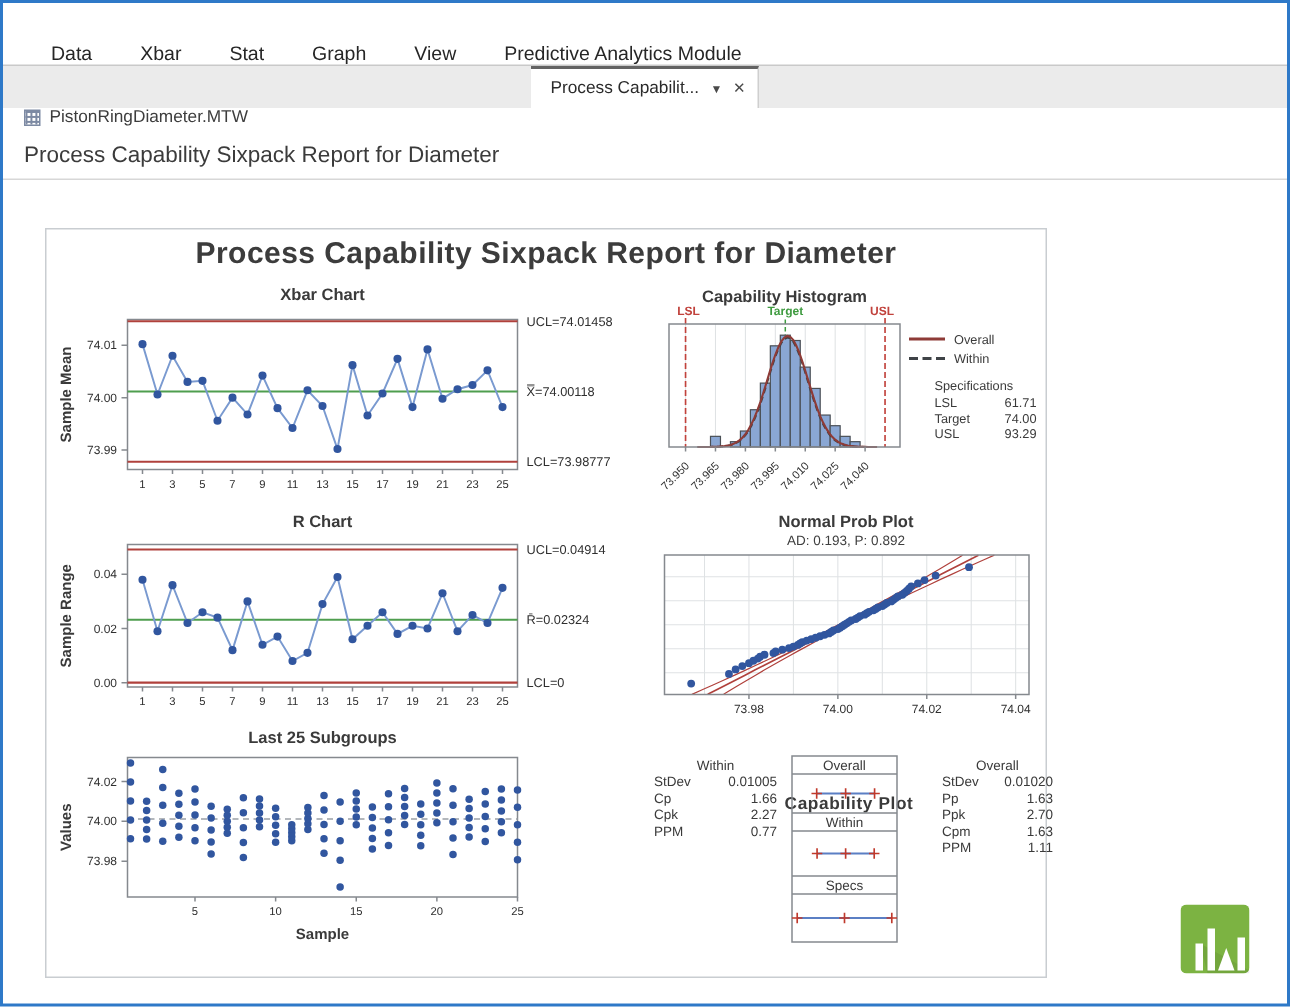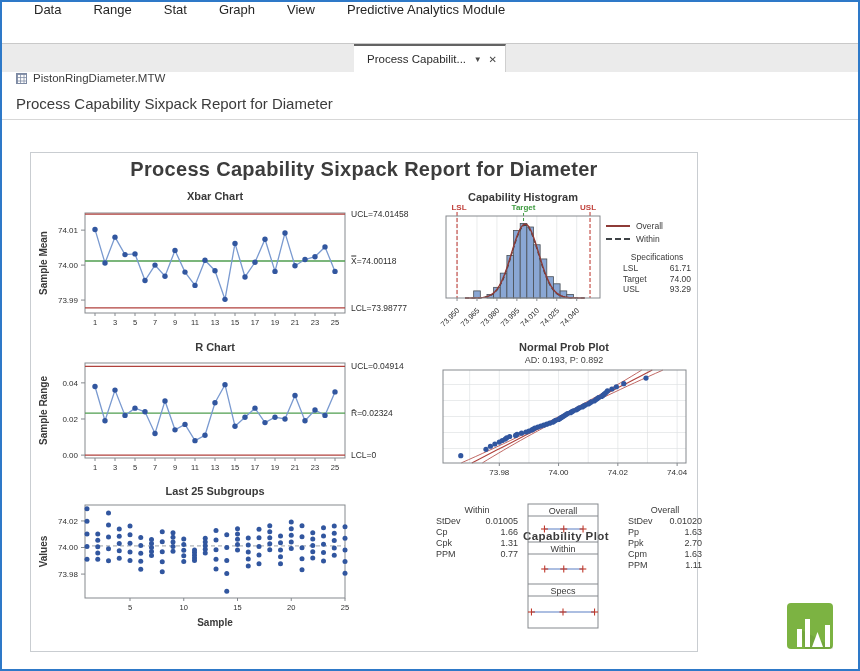--- a/index.html
+++ b/index.html
@@ -1,20 +1,20 @@
 <!DOCTYPE html>
 <html><head>
 <meta charset="utf-8">
 <style>
   html,body{margin:0;padding:0;}
   body{width:860px;height:671px;font-family:"Liberation Sans",sans-serif;background:#fff;position:relative;overflow:hidden;}
   .window{position:absolute;inset:0;border:2px solid #2e79c8;background:#fff;box-sizing:border-box;}
   
   .menubar{position:absolute;top:0;left:0;right:0;height:41px;border-bottom:1px solid #c9c9c9;background:#fff;}
-  .menu-items{display:flex;align-items:flex-start;height:100%;padding-left:16px;}
+  .menu-items{display:flex;align-items:flex-end;height:100%;padding-left:16px;}
   .menu-item{padding:0 16px;font-size:13px;color:#262626;cursor:default;white-space:nowrap;}
   .searchbox{position:absolute;left:542px;right:7px;top:9px;height:26px;border:1px solid #c5cacf;border-radius:2px;display:flex;align-items:center;background:#fff;box-sizing:border-box;}
   .search-icon{width:10px;height:10px;border:1.5px solid #7c848b;border-radius:50%;margin-left:10px;position:relative;flex:0 0 auto;}
   .search-icon::after{content:'';position:absolute;width:5px;height:1.5px;background:#7c848b;transform:rotate(45deg);right:-4px;bottom:-2px;}
   .searchbox input{border:none;outline:none;flex:1;font-size:13px;color:#333;margin-left:9px;font-family:"Liberation Sans",sans-serif;background:transparent;}
   .searchbox input::placeholder{color:#878d93;}
   
   .tabstrip{position:absolute;top:42px;left:0;right:0;height:28px;background:#ebebeb;display:flex;justify-content:center;}
   .tab{height:100%;width:152px;box-sizing:border-box;background:#fff;border-top:2px solid #636363;border-right:1px solid #cfcfcf;display:flex;align-items:center;padding:0 8px 0 13px;font-size:11.5px;color:#2b2b2b;}
   .tab .lbl{flex:1;white-space:nowrap;overflow:hidden;}
@@ -35,40 +35,40 @@
   #r-svg{left:2px;top:184px;}
   #last25-svg{left:2px;top:328px;}
   #hist-svg{left:402px;top:36px;}
   #prob-svg{left:402px;top:186px;}
   #cap-svg{left:490px;top:346px;}
   .hist-legend{position:absolute;left:575px;top:66px;width:90px;font-size:8.5px;color:#3a3a3a;}
   .legend-row{display:flex;align-items:center;gap:6px;height:13px;}
   .sw{width:24px;height:0;border-top:2px solid #8e3b37;flex:0 0 auto;}
   .sw.dashed{border-top:2px dashed #3f4347;}
   .hist-specs{position:absolute;left:592px;top:99px;width:68px;font-size:8.5px;color:#3a3a3a;}
-  .hist-specs .hd{margin-bottom:1px;text-align:center;}
+  .hist-specs .hd{margin-bottom:1px;}
   .srow{display:flex;justify-content:space-between;line-height:10.5px;}
   .ctitle{position:absolute;left:402px;top:333px;width:266px;text-align:center;font-weight:bold;font-size:11.5px;color:#3a3a3a;letter-spacing:.4px;margin-top:44px;}
   .capstats{position:absolute;font-size:9px;color:#3a3a3a;}
   #cap-within{left:405px;top:352px;width:82px;}
   #cap-overall{left:597px;top:352px;width:74px;}
   .capstats .hd{text-align:center;margin-bottom:1px;}
   .capstats .srow{line-height:11px;}
   .footnote{position:absolute;left:6px;top:477px;font-size:13.5px;font-style:italic;color:#3a3a3a;}
   .logo{position:absolute;left:785px;top:601px;width:46px;height:46px;}
 </style>
 </head>
 <body>
 
 <div class="window">
 
   <div class="menubar">
     <nav class="menu-items" id="menu-items">
         <span class="menu-item">Data</span>
-        <span class="menu-item">Range</span>
+        <span class="menu-item">Xbar</span>
         <span class="menu-item">Stat</span>
         <span class="menu-item">Graph</span>
         <span class="menu-item">View</span>
         <span class="menu-item">Predictive Analytics Module</span>
       </nav>
   </div>
 
   <div class="tabstrip">
     <div class="tab">
       <span class="lbl">Process Capabilit...</span>
@@ -541,21 +541,21 @@
         <div class="srow">
           <span>StDev</span>
           <span>0.01005</span>
         </div>
         <div class="srow">
           <span>Cp</span>
           <span>1.66</span>
         </div>
         <div class="srow">
           <span>Cpk</span>
-          <span>1.31</span>
+          <span>2.27</span>
         </div>
         <div class="srow">
           <span>PPM</span>
           <span>0.77</span>
         </div>
       </div>
     <svg id="cap-svg" width="84" height="134">
         <rect x="7" y="5" width="70" height="124" fill="none" stroke="#85898e"></rect>
         <line x1="7" y1="17" x2="77" y2="17" stroke="#85898e"></line>
         <line x1="7" y1="43" x2="77" y2="43" stroke="#85898e"></line>

